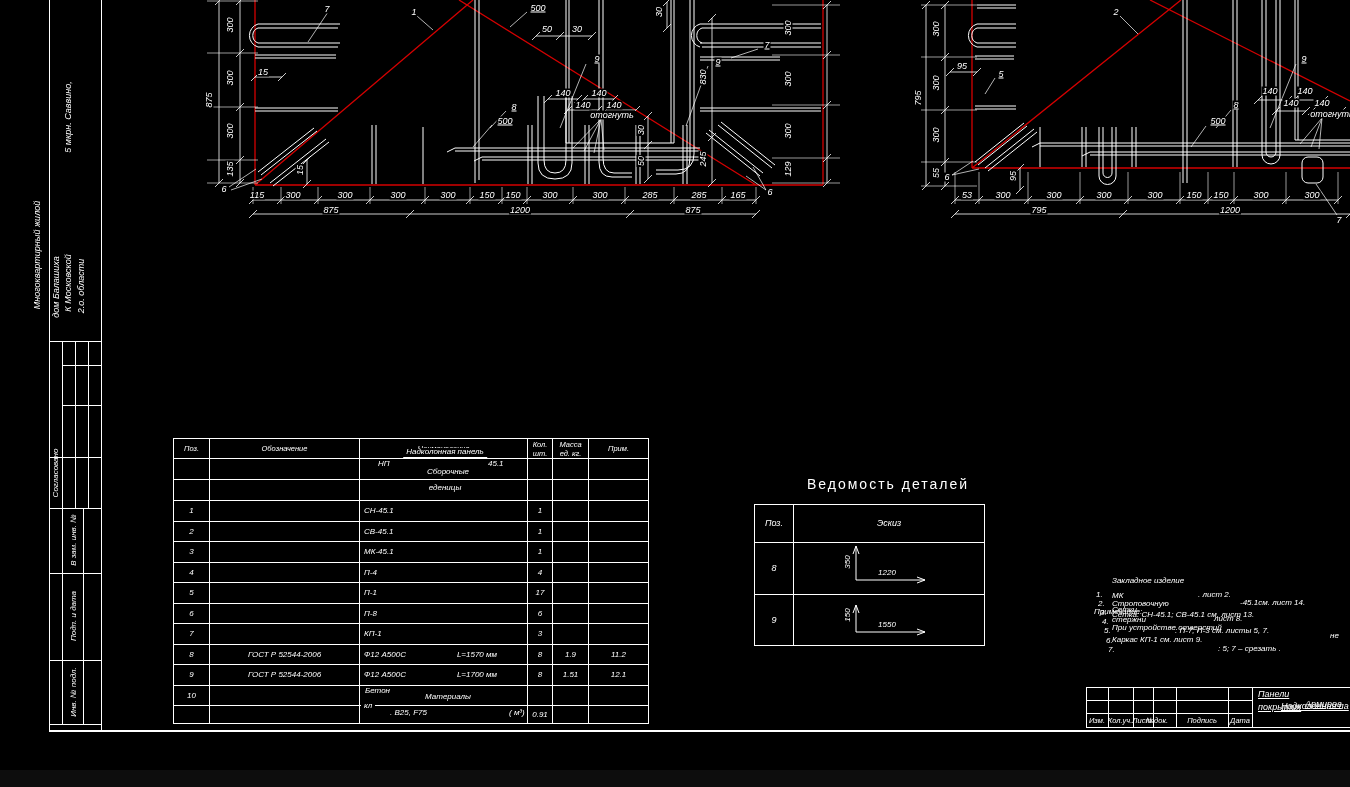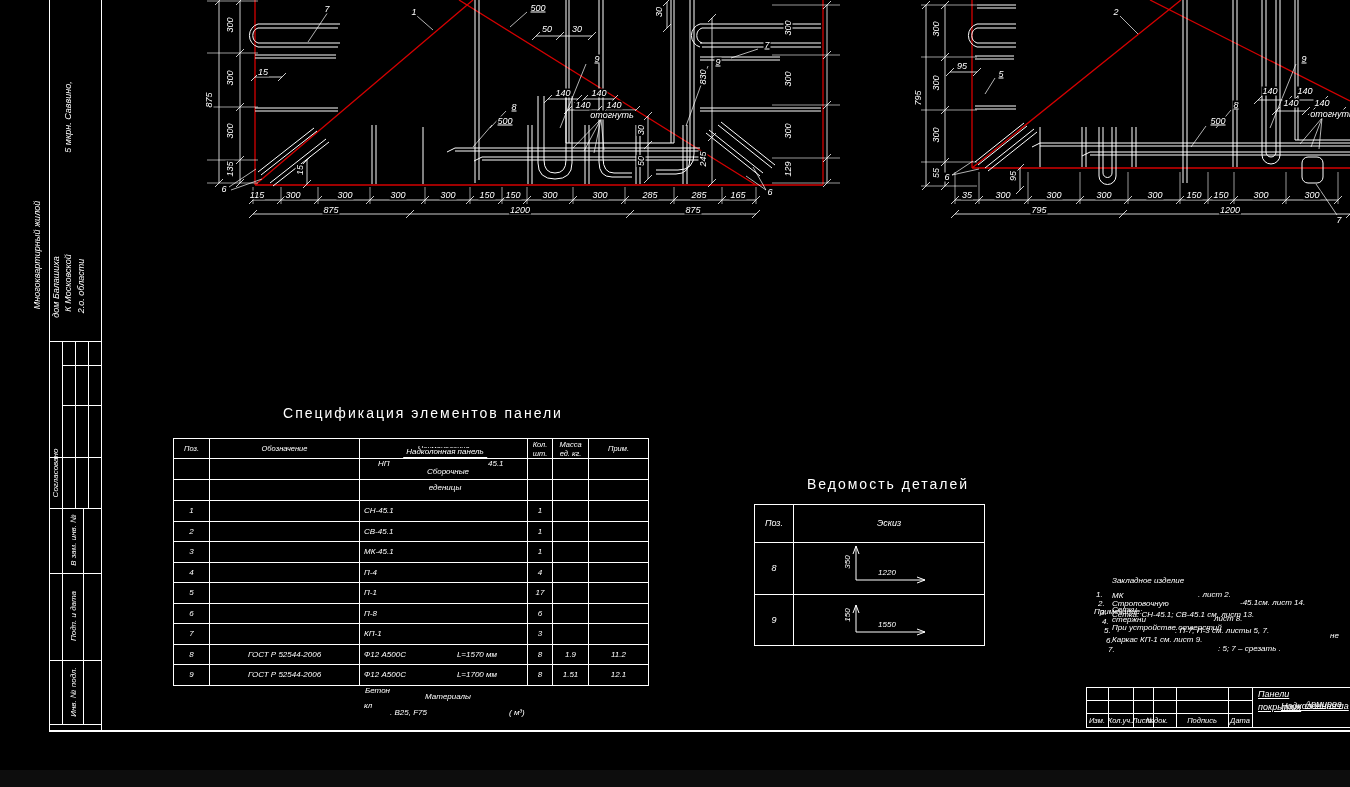--- a/index.html
+++ b/index.html
@@ -292,21 +292,21 @@
       <span class="float" style="left: 936px; top: 173px; transform: translate(-50%, -50%) rotate(-90deg);">55</span>
       <span class="float" style="left: 1304px; top: 59px; transform: translate(-50%, -50%); text-decoration: underline;">9</span>
       <span class="float" style="left: 1270px; top: 91px; transform: translate(-50%, -50%);">140</span>
       <span class="float" style="left: 1305px; top: 91px; transform: translate(-50%, -50%);">140</span>
       <span class="float" style="left: 1291px; top: 103px; transform: translate(-50%, -50%);">140</span>
       <span class="float" style="left: 1322px; top: 103px; transform: translate(-50%, -50%);">140</span>
       <span class="float" style="left: 1332px; top: 114px; transform: translate(-50%, -50%);">отогнуть</span>
       <span class="float" style="left: 1236px; top: 105px; transform: translate(-50%, -50%); text-decoration: underline;">8</span>
       <span class="float" style="left: 1218px; top: 121px; transform: translate(-50%, -50%); text-decoration: underline;">500</span>
       <span class="float" style="left: 1339px; top: 220px; transform: translate(-50%, -50%);">7</span>
-      <span class="float" style="left: 967px; top: 195px; transform: translate(-50%, -50%);">35</span>
+      <span class="float" style="left: 967px; top: 195px; transform: translate(-50%, -50%);">53</span>
       <span class="float" style="left: 1003px; top: 195px; transform: translate(-50%, -50%);">300</span>
       <span class="float" style="left: 1054px; top: 195px; transform: translate(-50%, -50%);">300</span>
       <span class="float" style="left: 1104px; top: 195px; transform: translate(-50%, -50%);">300</span>
       <span class="float" style="left: 1155px; top: 195px; transform: translate(-50%, -50%);">300</span>
       <span class="float" style="left: 1194px; top: 195px; transform: translate(-50%, -50%);">150</span>
       <span class="float" style="left: 1221px; top: 195px; transform: translate(-50%, -50%);">150</span>
       <span class="float" style="left: 1261px; top: 195px; transform: translate(-50%, -50%);">300</span>
       <span class="float" style="left: 1312px; top: 195px; transform: translate(-50%, -50%);">300</span>
       <span class="float" style="left: 1039px; top: 210px; transform: translate(-50%, -50%);">795</span>
       <span class="float" style="left: 1230px; top: 210px; transform: translate(-50%, -50%);">1200</span>
@@ -353,21 +353,20 @@
   <span class="vt p0">Многоквартирный жилой</span>
   <span class="vt p1">дом Балашиха</span>
   <span class="vt p2">К   Московской</span>
   <span class="vt p3">2.о. области</span>
   <span class="vt p4">5 мкрн. Саввино,</span>
   <span class="vt apl">Согласовано</span>
   <span class="vt f0">В зам. инв. №</span>
   <span class="vt f1">Подп. и дата</span>
   <span class="vt f2">Инв. № подл.</span>
 
-  <div class="cadtitle" style="left:256px;top:405px;width:334px">Спецификация элементов панели</div>
   <div id="spec">
     <table id="spec-tbl">
       <colgroup>
           <col style="width:36px">
           <col style="width:150px">
           <col style="width:168px">
                 <col style="width:25px">
           <col style="width:36px">
           <col style="width:60px">
         </colgroup>
@@ -523,20 +522,46 @@
             <td class="c">ГОСТ Р 52544-2006</td>
             <td class="name">
               <div class="namewrap">
                 <span class="nm">Ф12 А500С</span>
                 <span class="len">L=1700 мм</span>
               </div>
             </td>
             <td class="c">8</td>
             <td class="c">1.51</td>
             <td class="c">12.1</td>
+          </tr>
+          <tr style="height: 20.5px;">
+            <td class="c">10</td>
+            <td class="c"></td>
+            <td class="name">
+              <div class="namewrap">
+                <span class="nm"></span>
+                <span class="len"></span>
+              </div>
+            </td>
+            <td class="c"></td>
+            <td class="c"></td>
+            <td class="c"></td>
+          </tr>
+          <tr style="height: 18px;">
+            <td class="c"></td>
+            <td class="c"></td>
+            <td class="name">
+              <div class="namewrap">
+                <span class="nm"></span>
+                <span class="len"></span>
+              </div>
+            </td>
+            <td class="c">0.91</td>
+            <td class="c"></td>
+            <td class="c"></td>
           </tr>
         </tbody>
     </table>
   </div>
 
   <span class="ov bg und" style="left:445px;top:448px;transform:translateX(-50%)">Надколонная панель</span>
   <span class="ov" style="left:378px;top:460px">НП</span>
   <span class="ov" style="left:488px;top:460px">45.1</span>
   <span class="ov bg" style="left:448px;top:468px;transform:translateX(-50%)">Сборочные</span>
   <span class="ov" style="left:445px;top:484px;transform:translateX(-50%)">еденицы</span>

